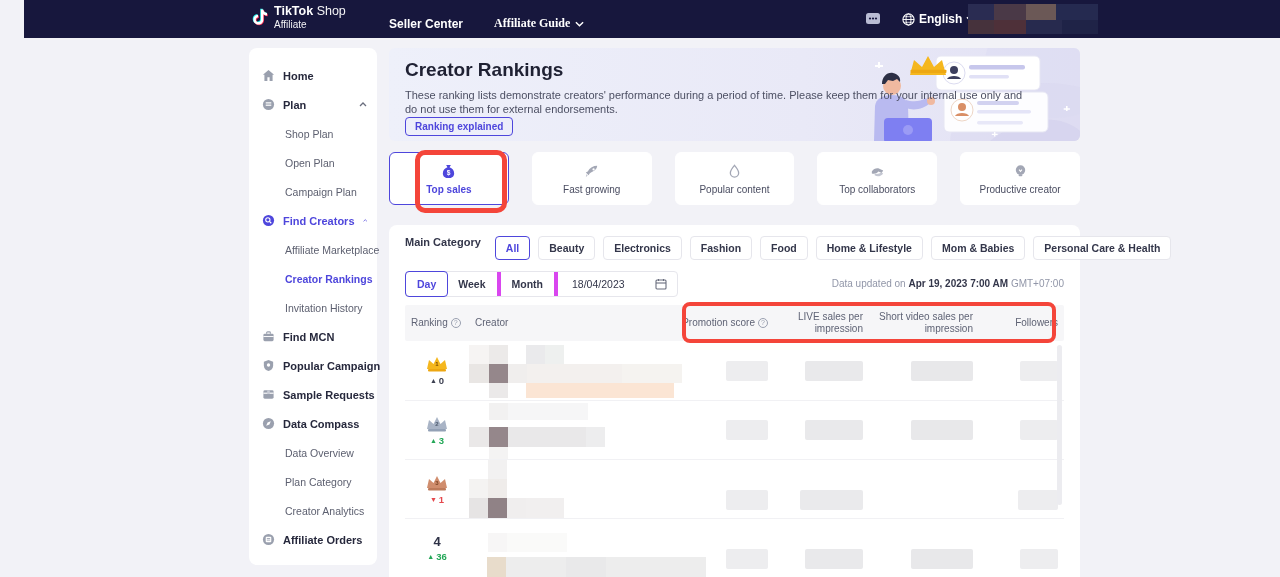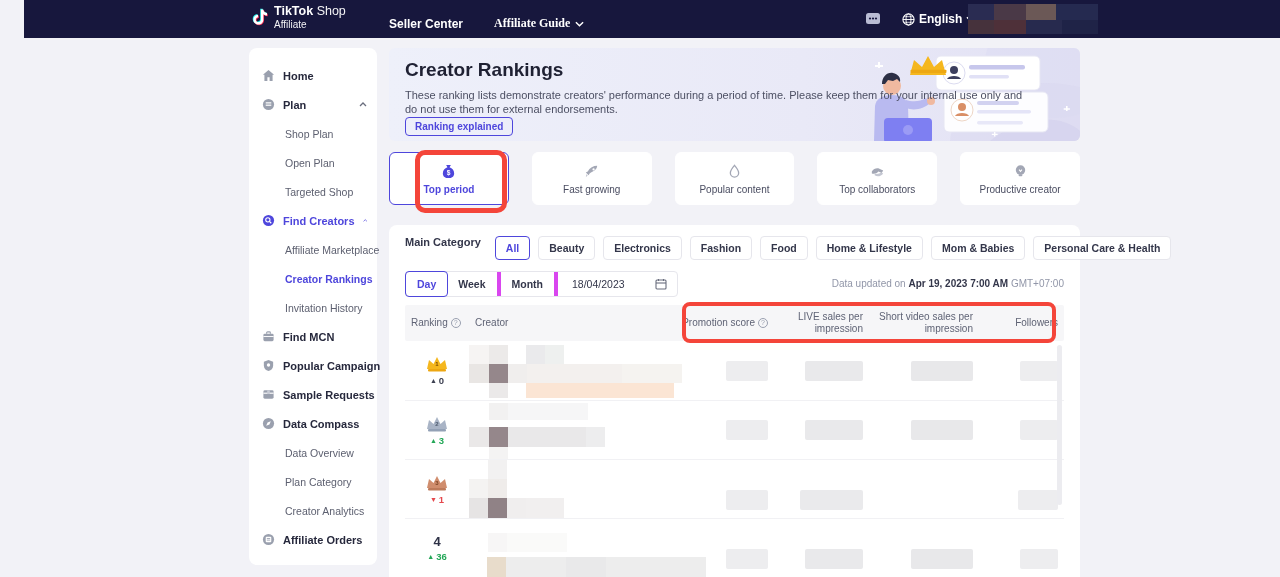--- a/index.html
+++ b/index.html
@@ -177,21 +177,21 @@
           <polyline points="1,4 4,1 7,4" fill="none" stroke="#6a6e7e" stroke-width="1.3"></polyline>
         </svg>
     </div>
     <div class="sb-sub">
         <span>Shop Plan</span>
       </div>
     <div class="sb-sub">
         <span>Open Plan</span>
       </div>
     <div class="sb-sub">
-        <span>Targeted Shop</span>
+        <span>Campaign Plan</span>
       </div>
 
     <div class="sb-item active">
       <svg class="sb-ico" viewBox="0 0 14 14">
           <circle cx="7" cy="7" r="6" fill="#4e46dc"></circle>
           <circle cx="6.3" cy="6.3" r="2.3" fill="none" stroke="#fff" stroke-width="1.2"></circle>
           <line x1="8" y1="8" x2="10" y2="10" stroke="#fff" stroke-width="1.3"></line>
         </svg>
       <span class="sb-label">Find Creators</span>
       <svg class="sb-chev" viewBox="0 0 8 5">
@@ -300,21 +300,21 @@
     <div class="banner-desc">These ranking lists demonstrate creators' performance during a period of time. Please keep them for your internal use only and do not use them for external endorsements.</div>
     <button class="banner-btn">Ranking explained</button>
   </div>
 
   <div class="tabs">
     <div class="tab-card active">
       <svg class="ticon" viewBox="0 0 18 18">
           <path fill="#4e46dc" d="M6.5 2h5l-1.4 2.4c2.9 1 4.9 3.4 4.9 6.6 0 3.4-2.7 5-6 5s-6-1.6-6-5c0-3.2 2-5.6 4.9-6.6z"></path>
           <text x="9" y="12.6" font-size="7" fill="#fff" text-anchor="middle" font-weight="bold">$</text>
         </svg>
-      <span class="tlabel">Top period</span>
+      <span class="tlabel">Top sales</span>
     </div>
     <div class="tab-card">
       <svg class="ticon" viewBox="0 0 18 18">
           <path fill="#a3a7b5" d="M15 3c-4 0-8 2-10 6l-2 1 3 3 1-2c4-2 8-4 8-8z"></path>
           <circle cx="11.2" cy="6.8" r="1.2" fill="#fff"></circle>
           <path fill="#c4c7d2" d="M5 13l-2 2 .5-3z"></path>
         </svg>
       <span class="tlabel">Fast growing</span>
     </div>
     <div class="tab-card">

